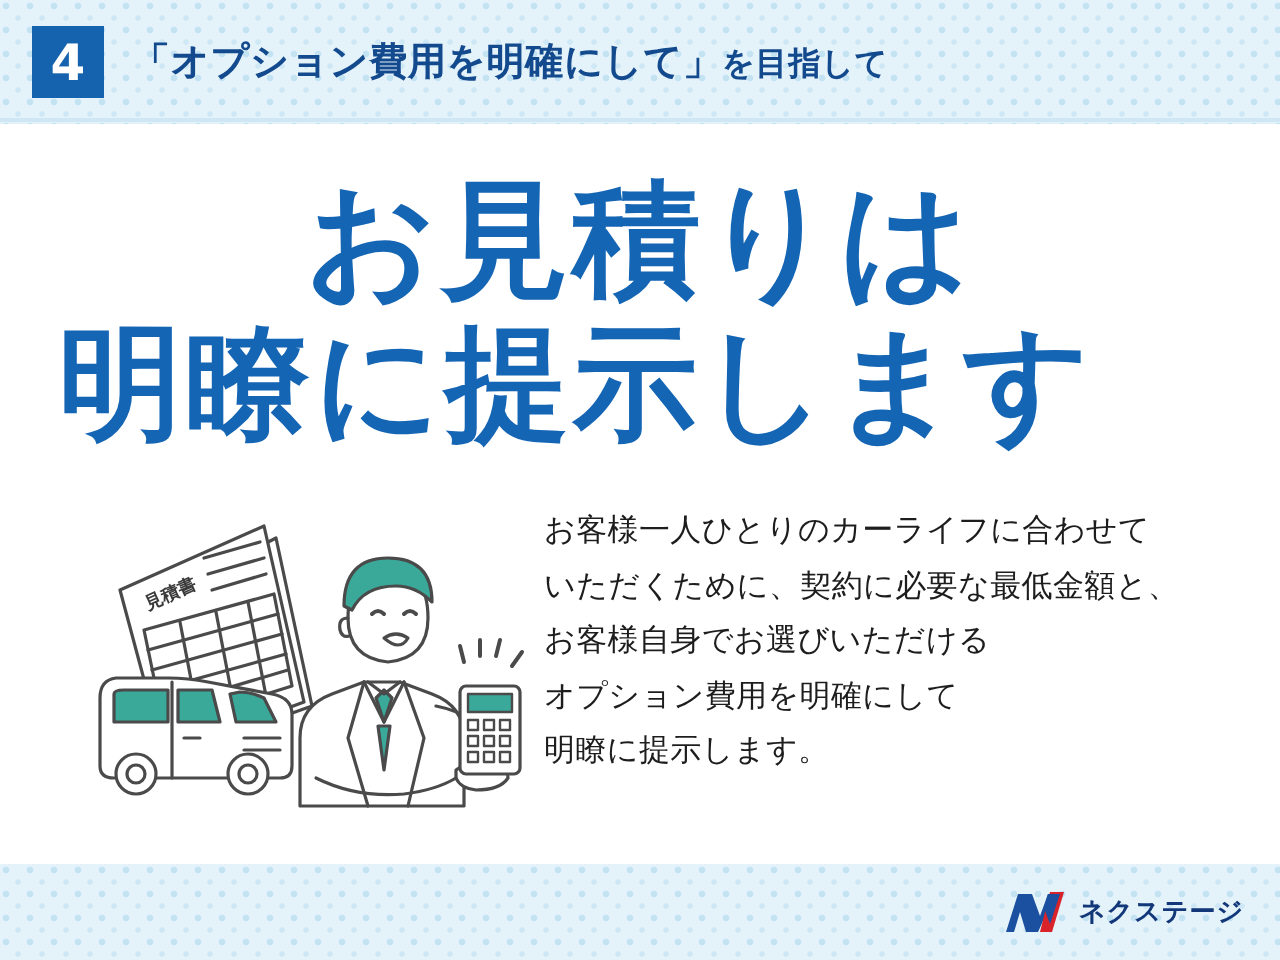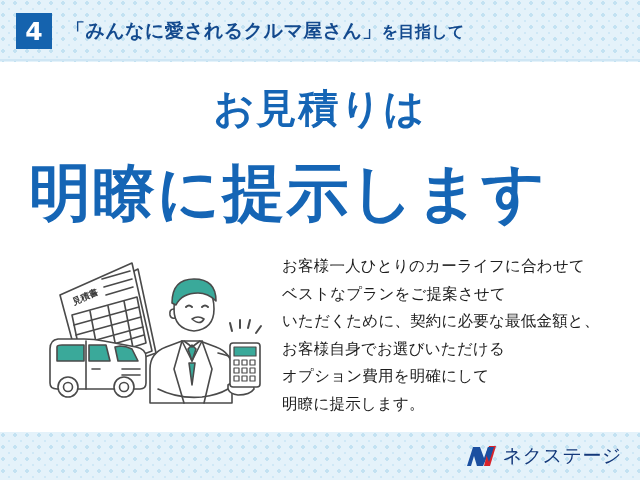--- a/index.html
+++ b/index.html
@@ -51,74 +51,73 @@
   }
   .headline{
     text-align:center;
     color:#1565b5;
     font-weight:bold;
     letter-spacing:2px;
     line-height:1.0;
   }
   .headline-1{
     position:absolute;left:0;top:26px;width:640px;
-    font-size:40px;
+    font-size:64px;
   }
   .headline-2{
     position:absolute;left:0;top:100px;width:576px;
     font-size:62px;
   }
   
   .body-copy{
-    position:absolute;left:282px;top:190px;width:350px;
+    position:absolute;left:272px;top:190px;width:350px;
     color:#1d1d1d;
     font-size:15.5px;
     line-height:1.78;
     letter-spacing:0.2px;
   }
   .body-copy div{white-space:nowrap;}
   
   .illus{
     position:absolute;left:32px;top:195px;width:240px;height:165px;
   }
   
   .footer{
     position:absolute;left:0;top:432px;width:640px;height:48px;
     display:flex;align-items:center;justify-content:flex-end;
   }
   .logo{
     display:flex;align-items:center;margin-right:18px;
   }
   .logo-mark{width:30px;height:21px;margin-right:6px;}
   .logo-text{
-    color:#13387a;font-size:19px;font-weight:normal;letter-spacing:0.5px;
+    color:#13387a;font-size:13px;font-weight:bold;letter-spacing:0.5px;
     white-space:nowrap;
   }
 </style>
 </head>
 <body>
 
 <div class="page"></div>
 
 <div class="header">
   <div class="badge">4</div>
   <div class="header-title">
-    <span>「みんなに愛されるクルマ屋さん」</span><span class="suffix">を目指して</span>
+    <span>「オプション費用を明確にして」</span><span class="suffix">を目指して</span>
   </div>
 </div>
 <div class="header-rule"></div>
 
 <div class="panel">
 
   <div class="headline headline-1">お見積りは</div>
   <div class="headline headline-2">明瞭に提示します</div>
 
   <div class="body-copy">
     <div>お客様一人ひとりのカーライフに合わせて</div>
-    <div>ベストなプランをご提案させて</div>
     <div>いただくために、契約に必要な最低金額と、</div>
     <div>お客様自身でお選びいただける</div>
     <div>オプション費用を明確にして</div>
     <div>明瞭に提示します。</div>
   </div>
 
   <div class="illus">
     <svg viewBox="0 0 240 165" width="240" height="165" xmlns="http://www.w3.org/2000/svg">
       <g fill="none" stroke="#4a4a4a" stroke-width="1.6" stroke-linejoin="round" stroke-linecap="round">
 

